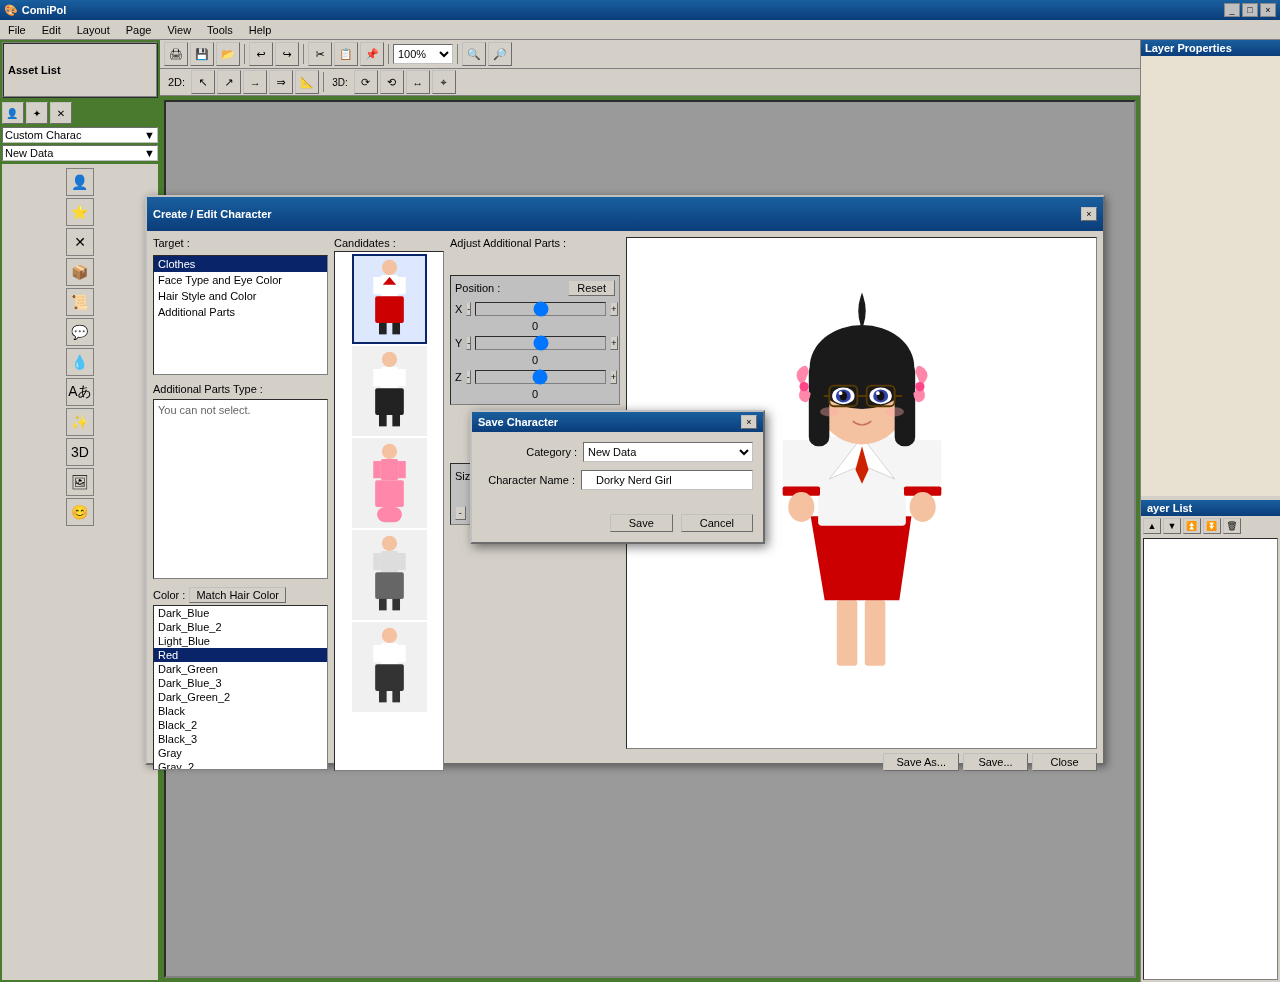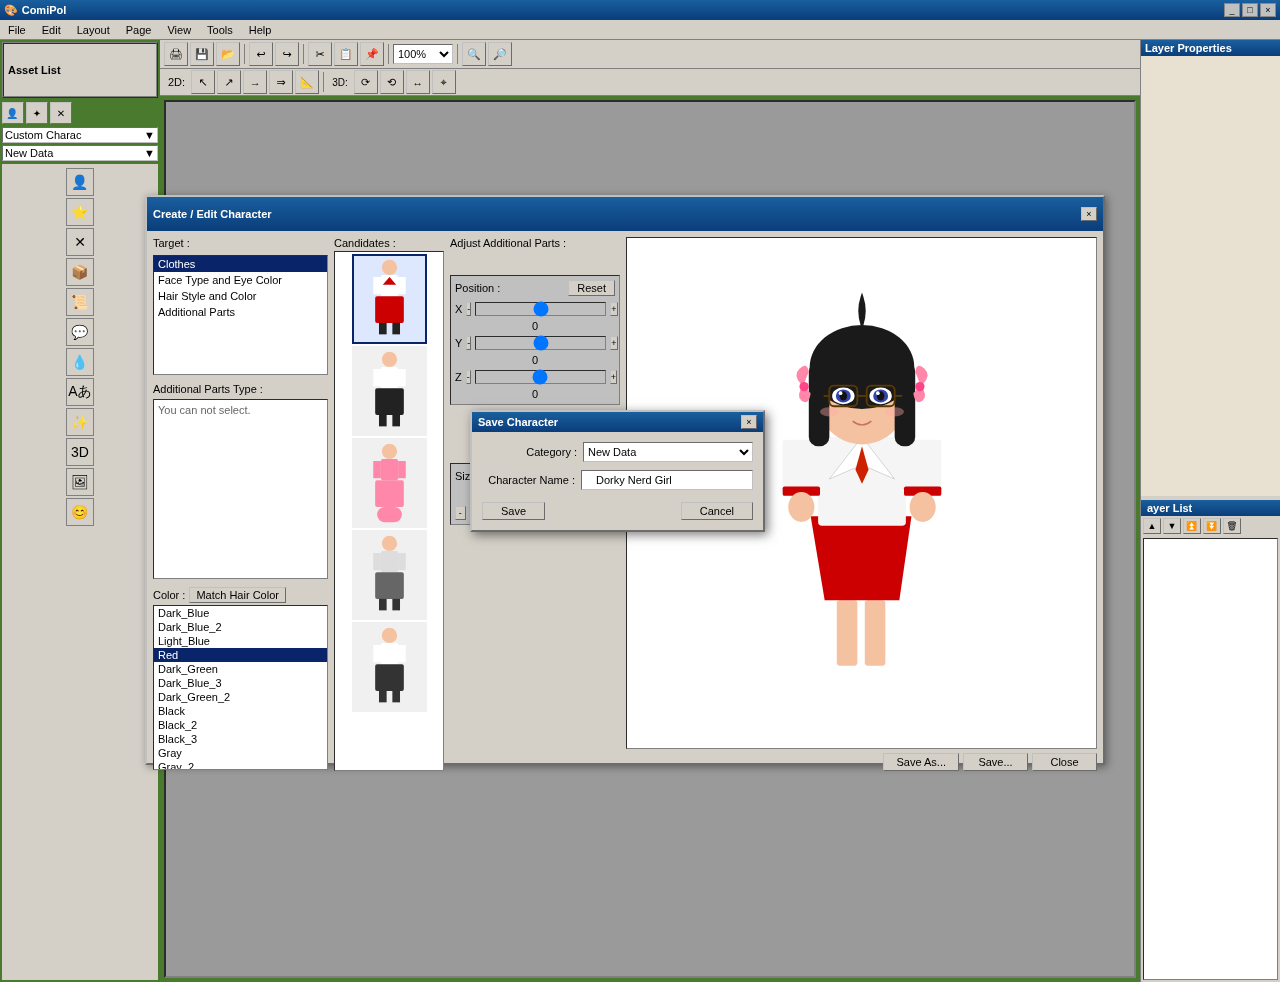--- a/index.html
+++ b/index.html
@@ -479,23 +479,23 @@
     }
     .save-select {
       flex: 1;
       height: 20px;
       border: 1px inset #c0c0c0;
       background: white;
       font-size: 11px;
     }
     .save-buttons {
       display: flex;
-      justify-content: space-between;
+      justify-content: flex-end;
       gap: 8px;
-      margin-top: 4px;
+      margin-top: 16px;
     }
     .save-btn {
       background: #d4d0c8;
       border: 1px outset #c0c0c0;
       padding: 2px 18px;
       font-size: 11px;
       cursor: pointer;
       min-width: 55px;
     }
 

